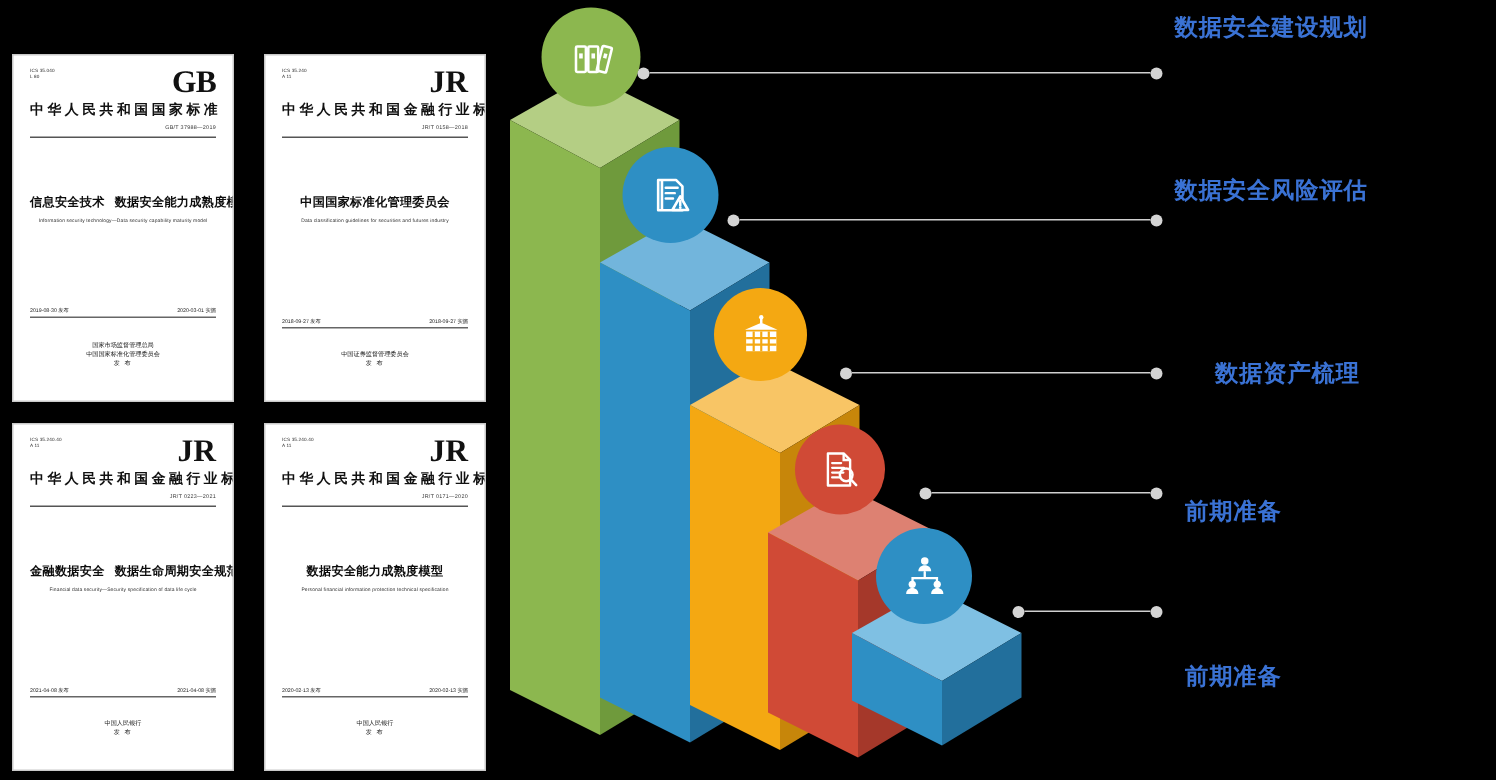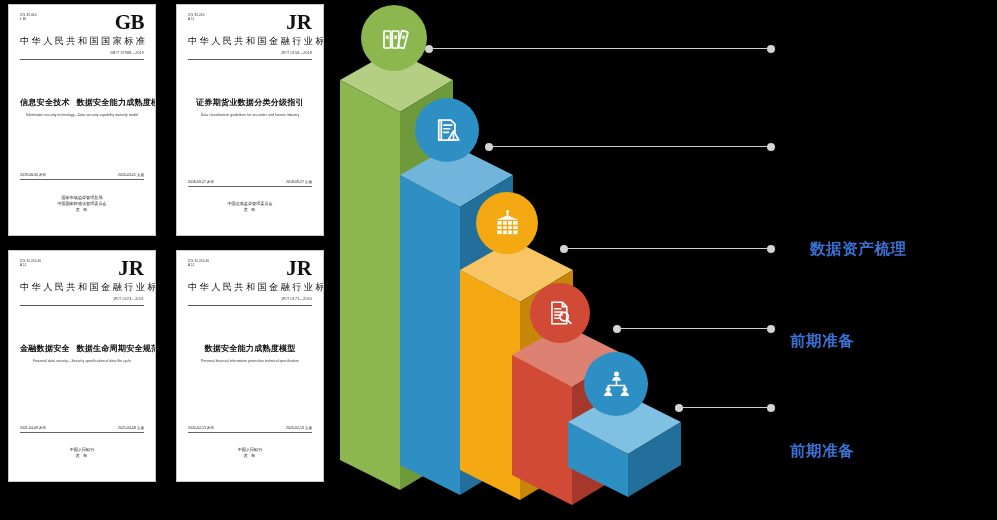--- a/index.html
+++ b/index.html
@@ -13,38 +13,39 @@
 
   
   .doc {
     position: absolute;
     background: #ffffff;
     border: 1px solid #c9c9c9;
     overflow: hidden;
     padding: 8px 11px 22px 11px;
     display: flex;
     flex-direction: column;
+    margin-top: 32px;
   }
   .doc-topline { display: flex; justify-content: space-between; align-items: flex-start; }
   .doc-ics {
     font-size: 3.1px; line-height: 1.45; color: #2b2b2b;
     letter-spacing: .1px; white-space: pre-line; text-align: left;
     transform-origin: left top;
   }
   .doc-mark {
     font-family: "Liberation Serif", serif;
     font-weight: bold; color: #111; line-height: .9;
     letter-spacing: -0.5px;
   }
   .doc-mark.gb { font-size: 21px; }
   .doc-mark.jr { font-size: 21px; letter-spacing: 0px; }
   .doc-org {
     margin-top: 3px;
     font-family: "Liberation Serif", serif;
-    font-weight: normal;
+    font-weight: bold;
     font-size: 9.2px;
     letter-spacing: 2.4px;
     color: #111;
     white-space: nowrap;
   }
   .doc-code {
     margin-top: 3px; text-align: right;
     font-size: 3.6px; color: #333; letter-spacing: .2px;
   }
   .doc-rule { margin-top: 4px; border-top: 1px solid #555; height: 0; }
@@ -132,21 +133,21 @@
 
   <div class="doc" style="left:176px; top:4px; width:148px; height:232px;">
     <div class="doc-topline">
       <div class="doc-ics">ICS 35.240
 A 11</div>
       <div class="doc-mark jr">JR</div>
     </div>
     <div class="doc-org">中华人民共和国金融行业标准</div>
     <div class="doc-code">JR/T 0158—2018</div>
     <div class="doc-rule"></div>
-    <div class="doc-title">证券期货业数据分类分级指引</div>
+    <div class="doc-title">中国国家标准化管理委员会</div>
     <div class="doc-subtitle">Data classification guidelines for securities and futures industry</div>
     <div class="doc-spacer"></div>
     <div class="doc-dates">
       <span>2018-09-27 发布</span>
       <span>2018-09-27 实施</span>
     </div>
     <div class="doc-issuer">
       <span>中国证券监督管理委员会</span>
       <span class="pub">发 布</span>
     </div>
@@ -328,17 +329,19 @@
     <span class="line"></span>
     <span class="dot"></span>
   </div>
 
   <div class="leader" style="left:675px; top:403px; width:100px;">
     <span class="dot"></span>
     <span class="line"></span>
     <span class="dot"></span>
   </div>
 
+  <div class="step-label" style="left:783px; top:8px;">数据安全建设规划</div>
+  <div class="step-label" style="left:783px; top:117px;">数据安全风险评估</div>
   <div class="step-label" style="left:810px; top:239px;">数据资产梳理</div>
   <div class="step-label" style="left:790px; top:331px;">前期准备</div>
   <div class="step-label" style="left:790px; top:397px;margin-top:44px;">前期准备</div>
 
 </div>
 
 </body></html>

